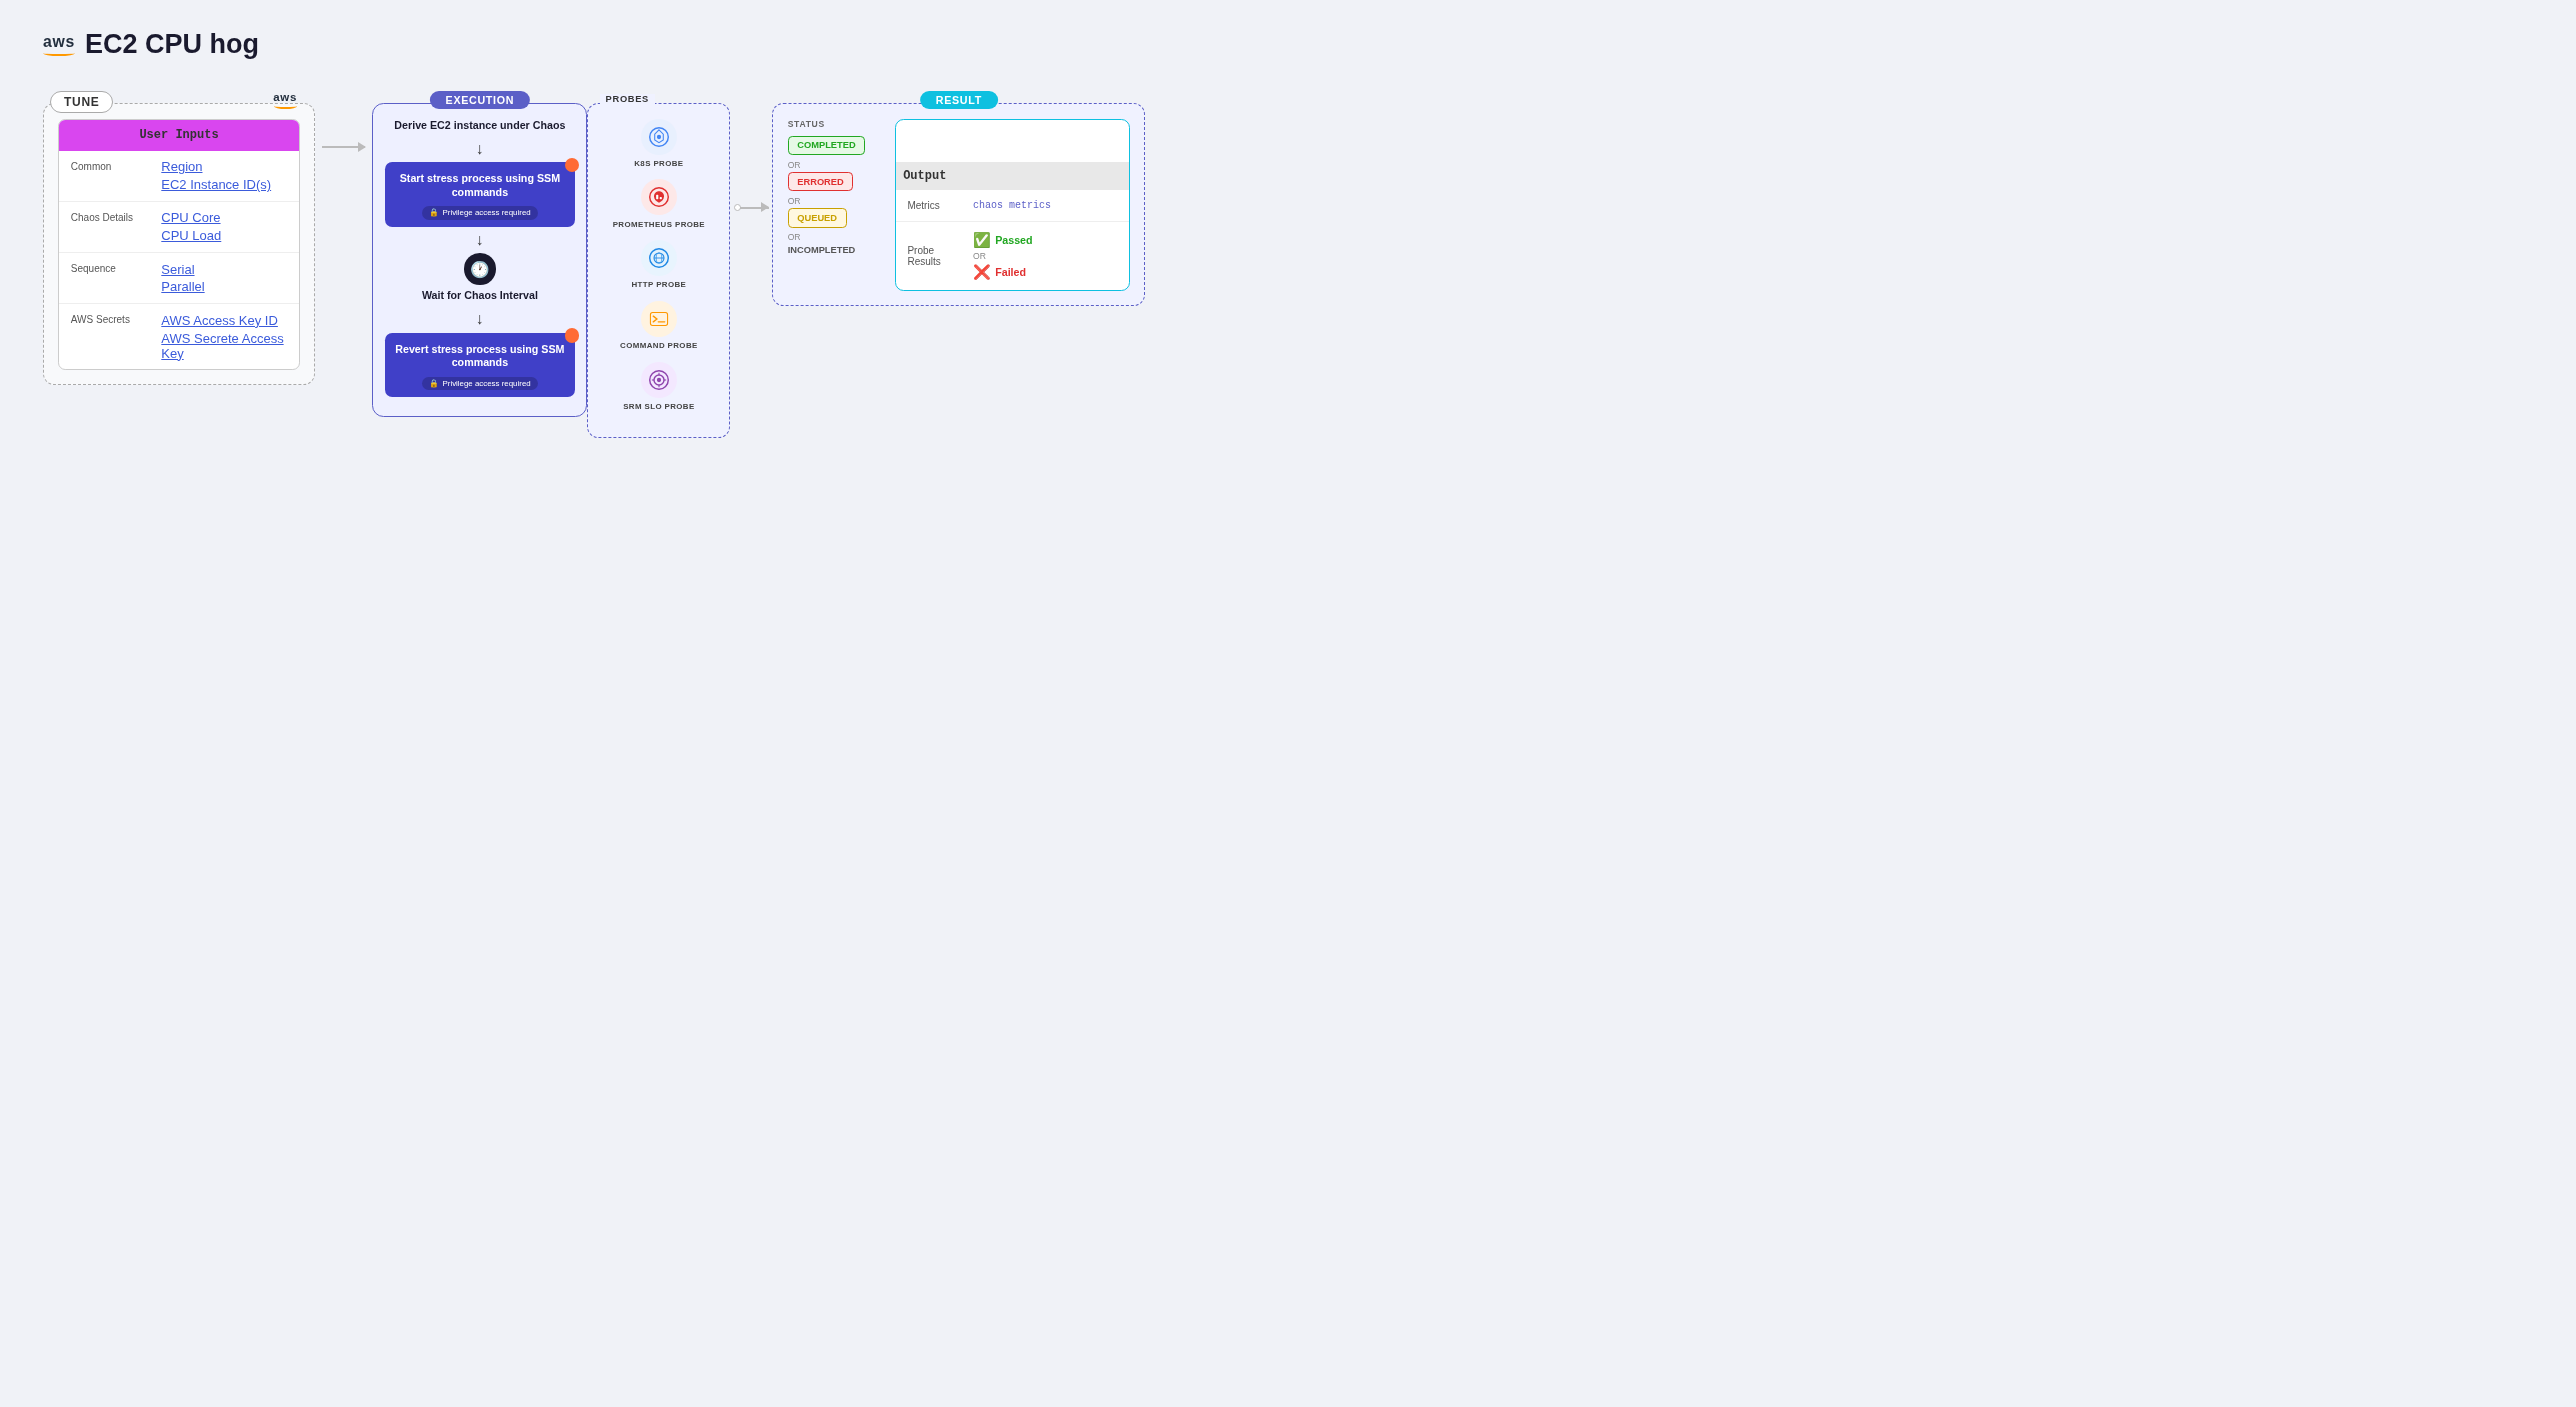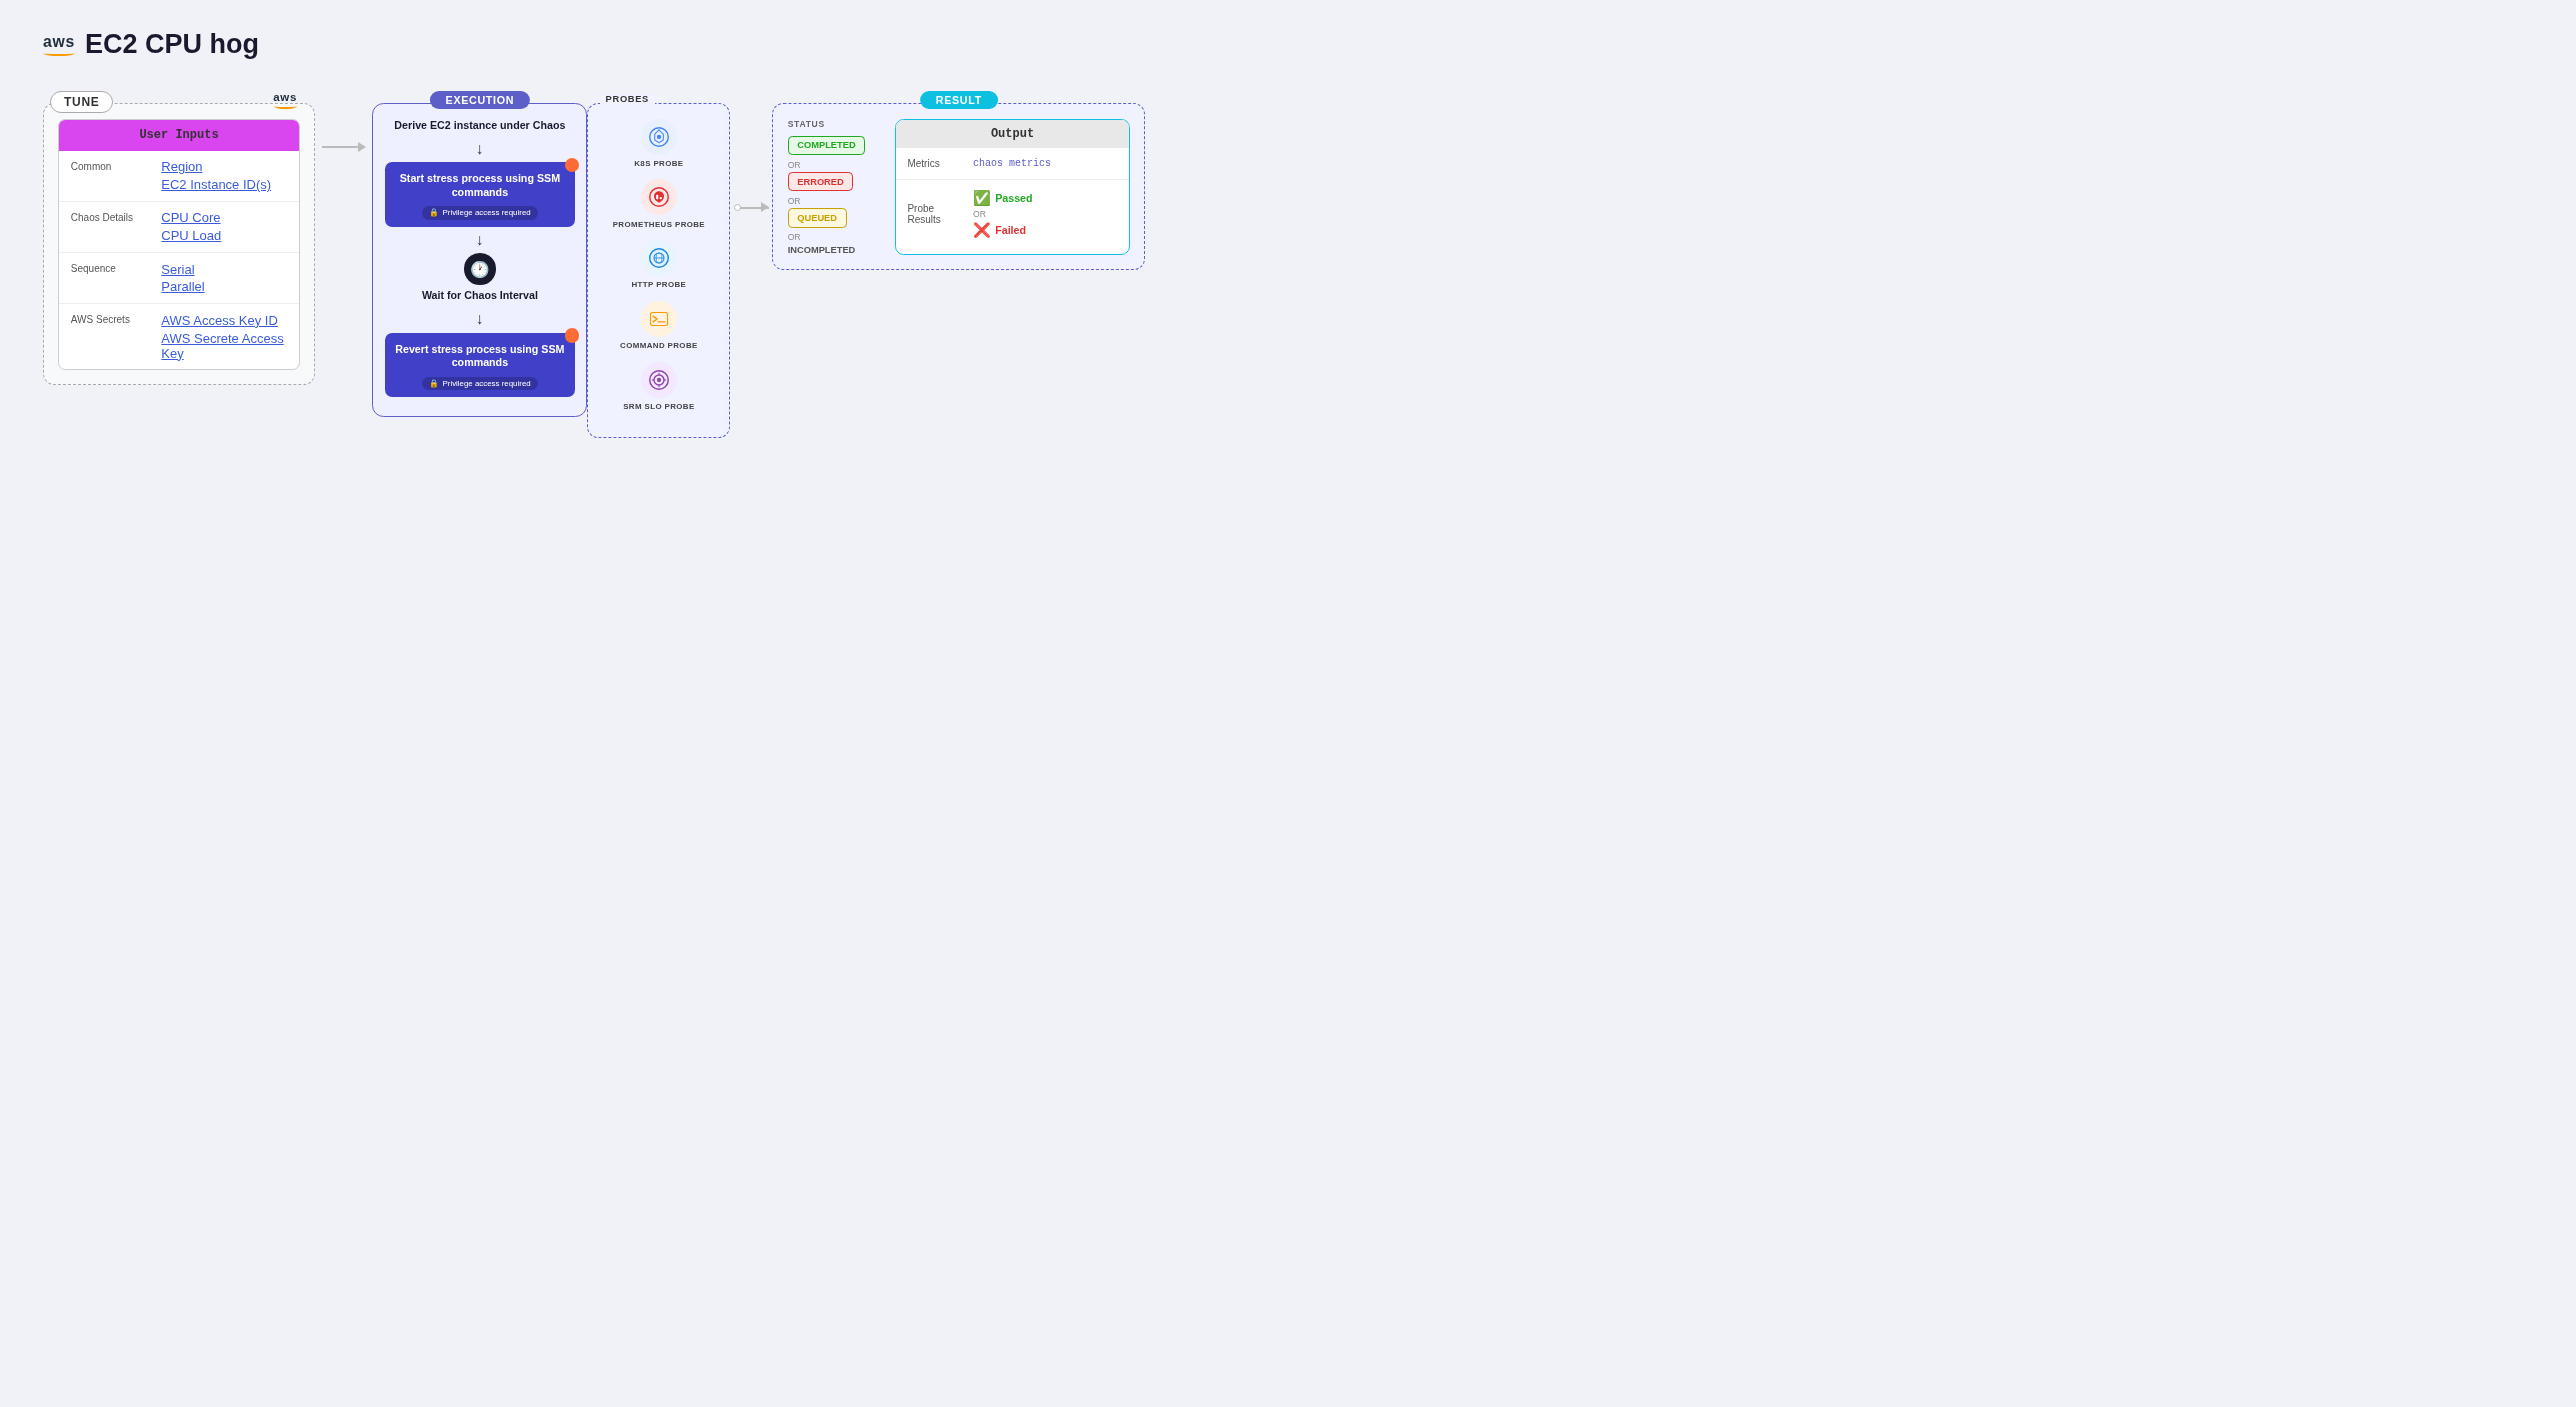--- a/index.html
+++ b/index.html
@@ -333,26 +333,26 @@
 
     .output-column {
       flex: 1;
       border: 1.4px solid #0ec0e0;
       border-radius: 8.6px;
       overflow: hidden;
       background: #fff;
     }
     .output-header {
       background: #e8e8e8;
-      text-align: center;
       padding: 7.2px;
       font-size: 12px;
       font-weight: 700;
       color: #333;
       font-family: 'Courier New', monospace;
+      margin-top: 42px;
     }
     .output-row {
       display: flex;
       align-items: center;
       padding: 10px 11.5px;
       border-bottom: 0.7px solid #eee;
       gap: 8.6px;
     }
     .output-row:last-child { border-bottom: none; }
     .output-row-label { font-size: 10px; color: #555; width: 57px; flex-shrink: 0; }

